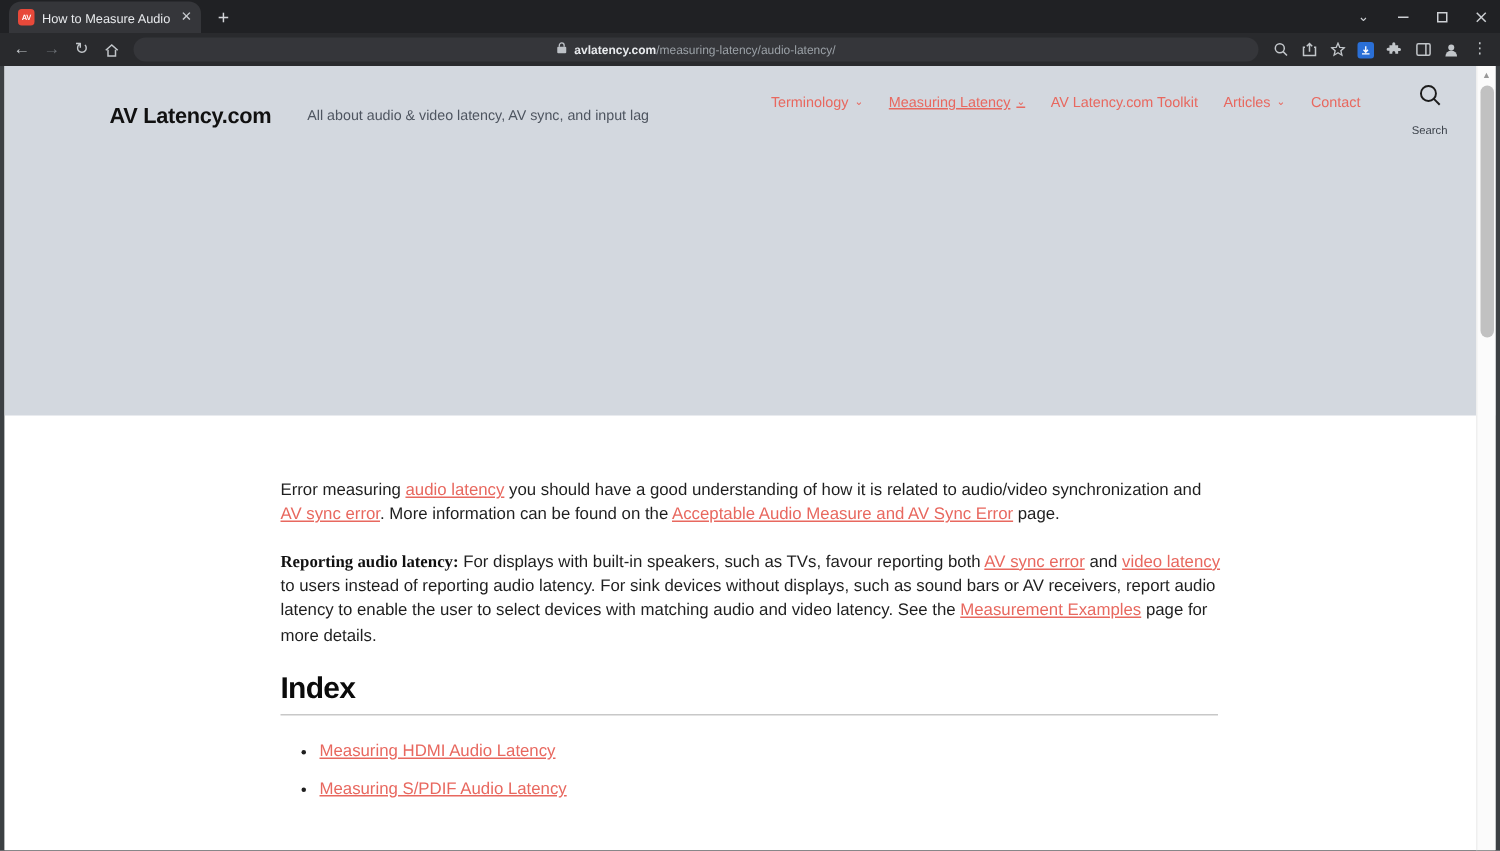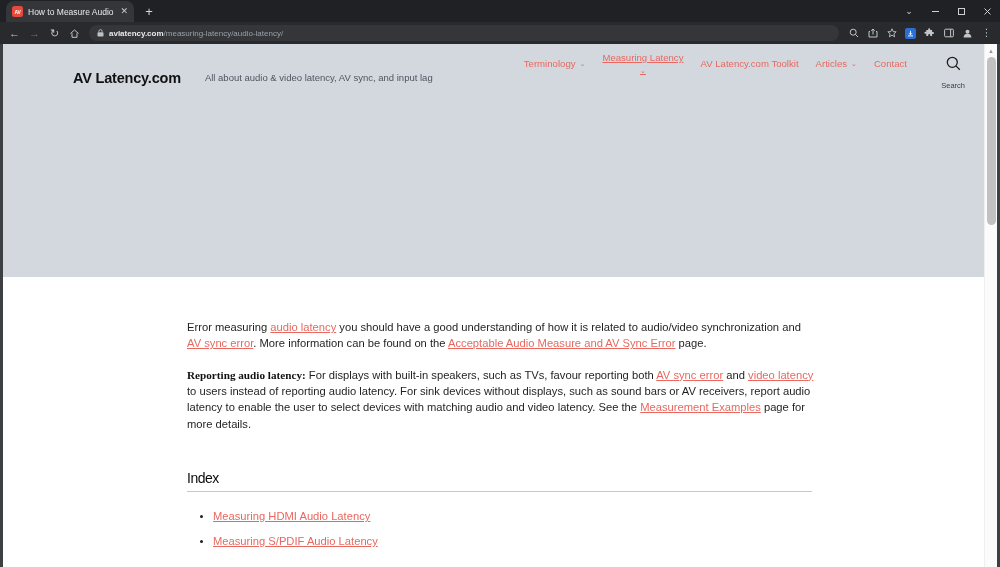--- a/index.html
+++ b/index.html
@@ -54,20 +54,21 @@
   }
   .navbtn {
     width: 19px; height: 19px; display: flex; align-items: center;
     justify-content: center; color: #c2c6ca; font-size: 11px; line-height: 1;
   }
   .navbtn.disabled { color: #6a6e73; }
   .omnibox {
     flex: 1; height: 16px; background: #35363a; border-radius: 8px;
     display: flex; align-items: center; padding: 0 8px; gap: 5px;
     margin: 0 5px 0 4px;
+    justify-content: center;
   }
   .lock { font-size: 7px; color: #bdc1c6; line-height: 1; }
   .url { font-size: 8px; color: #9aa0a6; white-space: nowrap; }
   .url b { color: #e8eaed; font-weight: bold; }
   .tbicons { display: flex; align-items: center; gap: 2px; }
   .tbicon {
     width: 17px; height: 17px; display: flex; align-items: center;
     justify-content: center; color: #c2c6ca; font-size: 10px; line-height: 1;
   }
   .ext-blue {
@@ -102,28 +103,28 @@
   .sitehdr {
     display: flex; align-items: center; padding: 15px 0 0 12px;
     position: relative; height: 52px;
   }
   .brand {
     font-size: 14.5px; font-weight: bold; color: #111; margin-left: 58px;
     letter-spacing: -0.2px;
   }
   .tagline { font-size: 9.5px; color: #4e5560; margin-left: 24px; }
   .nav {
-    position: absolute; right: 90px; top: 8px;
+    position: absolute; right: 90px; top: 19px;
     display: flex; align-items: center; gap: 17px; text-align: center;
   }
   .navitem {
     font-size: 9.6px; color: #e8685f; white-space: nowrap;
     display: flex; align-items: center; gap: 4px;
   }
-  .navitem.active { text-decoration: underline; flex-direction: column; }
+  .navitem.active { text-decoration: underline; }
   .caret { font-size: 7px; line-height: 1; }
   .searchbox {
     position: absolute; right: 32px; top: 12px;
     display: flex; flex-direction: column; align-items: center; gap: 8px;
   }
   .search-glyph { font-size: 15px; color: #1c1c1c; line-height: 1; }
   .search-label { font-size: 7.5px; color: #3a4049; }
   .hero-title {
     text-align: center; font-size: 44px; font-weight: bold; color: #0b0b0b;
     line-height: 1.12; letter-spacing: -1.2px; padding: 38px 180px 0 180px;
@@ -131,22 +132,22 @@
 
   
   .article { padding: 42px 0 0 184px; width: 820px; }
   .para {
     font-size: 11.2px; color: #1f1f1f; line-height: 1.46;
     margin-bottom: 15px; max-width: 630px;
   }
   .para a { color: #e8685f; text-decoration: underline; }
   .para b { font-weight: bold; color: #111; font-family: Liberation Serif, serif; }
   .index-h {
-    font-size: 14px; font-weight: normal; color: #0b0b0b;
-    letter-spacing: -0.5px; margin-top: 38px;
+    font-size: 20px; font-weight: bold; color: #0b0b0b;
+    letter-spacing: -0.5px; margin-top: 16px;
   }
   .index-rule {
     border-bottom: 1px solid #c8c8c8; width: 625px; margin-top: 5px;
   }
   .idx-list { margin-top: 14px; padding-left: 26px; }
   .idx-list li { margin-bottom: 7px; }
   .idx-list li a {
     color: #e8685f; font-size: 11.2px;
   }
   .idx-list li::marker { color: #1f1f1f; font-size: 10px; }

